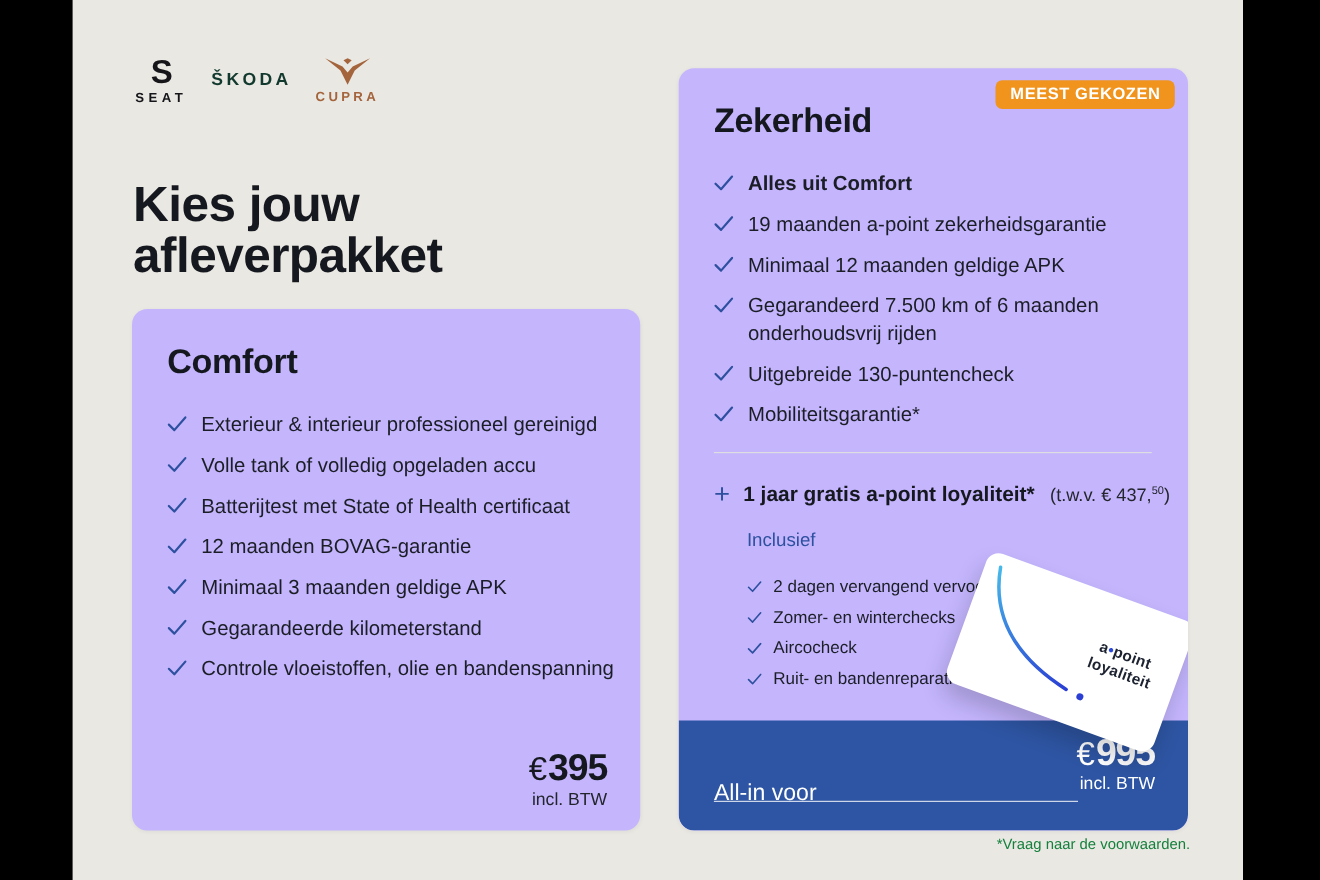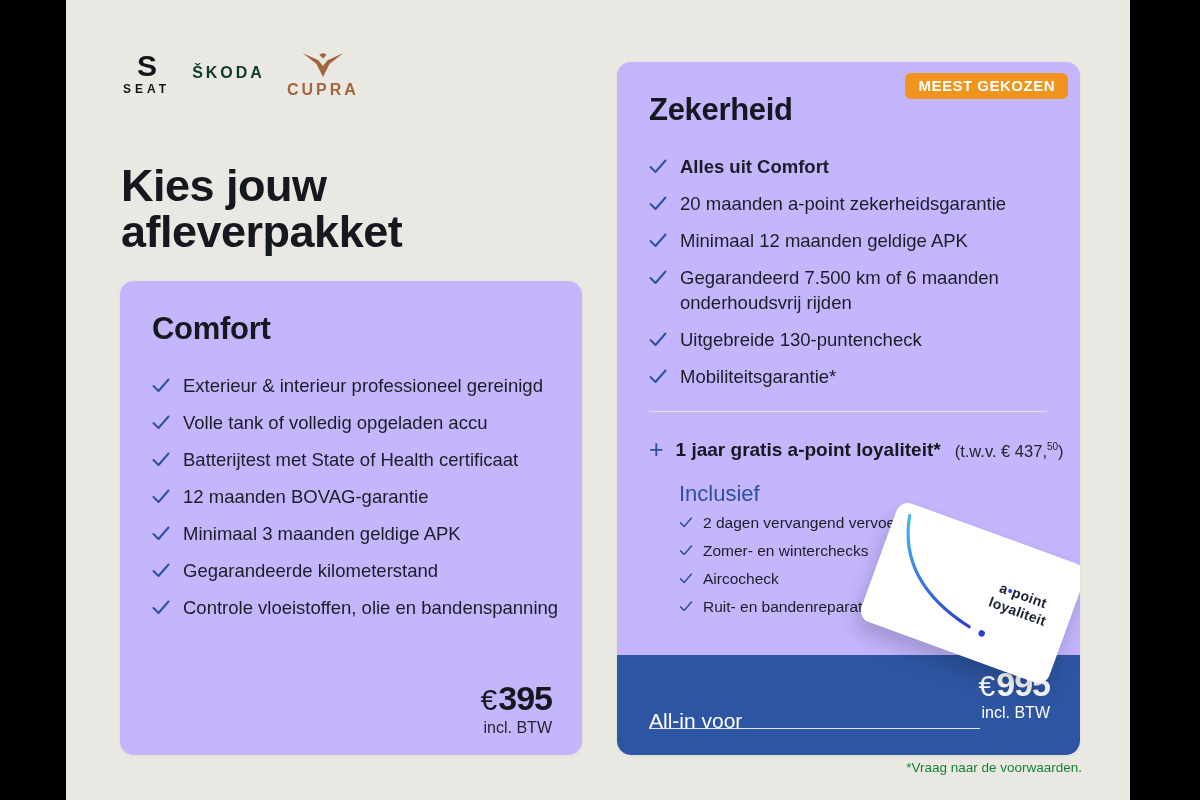--- a/index.html
+++ b/index.html
@@ -8,21 +8,21 @@
   .stage{position:relative;width:1200px;height:800px;background:#000;overflow:hidden;}
   .content{position:absolute;left:66px;top:0;width:1064px;height:800px;background:#EAE8E3;color:#181B22;}
 
   
   .brands{position:absolute;left:57px;top:52px;display:flex;align-items:flex-start;gap:22px;}
   .brand{display:flex;flex-direction:column;align-items:center;}
   .seat-s{font-weight:900;font-size:30px;line-height:28px;color:#15151a;letter-spacing:-1px;}
   .seat-word{font-weight:800;font-size:12px;letter-spacing:4px;color:#15151a;margin-top:2px;}
   .skoda-word{font-weight:800;font-size:16px;letter-spacing:3px;color:#12392E;margin-top:12px;}
   .cupra-mark{width:46px;height:26px;}
-  .cupra-word{font-weight:700;font-size:16px;letter-spacing:3px;color:#A4643C;margin-top:3px;}
+  .cupra-word{font-weight:700;font-size:12px;letter-spacing:3px;color:#A4643C;margin-top:3px;}
 
   
   .main-heading{position:absolute;left:55px;top:133px;width:380px;font-size:45px;line-height:46px;
     font-weight:600;letter-spacing:-0.5px;color:#16181f;}
 
   
   .card{position:absolute;background:#c4b5fd;border-radius:14px;box-shadow:0 1px 4px rgba(0,0,0,0.05);}
   .card-comfort{left:54px;top:281px;width:462px;height:474px;padding:30px 16px 26px 32px;}
   .card-zekerheid{left:551px;top:62px;width:463px;height:693px;padding:30px 30px 0 32px;overflow:hidden;}
 
@@ -45,21 +45,21 @@
   .badge{position:absolute;top:11px;right:12px;background:#F0941D;color:#fff;font-size:15px;font-weight:700;
     letter-spacing:0.5px;padding:4px 13px 5px;border-radius:6px;}
   .divider{border:none;border-top:1px solid #E2E2DF;margin:22px 0 0 0;width:398px;}
 
   .bonus-header{display:flex;align-items:baseline;gap:12px;margin-top:25px;white-space:nowrap;}
   .plus-icon{color:#2D509F;font-size:25px;font-weight:500;line-height:20px;position:relative;top:2px;}
   .bonus-title{font-size:19px;font-weight:700;color:#16181f;}
   .bonus-value{font-size:16.5px;color:#23252c;margin-left:2px;}
   .bonus-value sup{font-size:10px;}
 
-  .inclusief{color:#2D509F;font-size:22px;font-weight:500;margin:20px 0 5px 30px;}
+  .inclusief{color:#2D509F;font-size:17px;font-weight:500;margin:20px 0 22px 30px;}
   ul.sub-list{list-style:none;margin:0 0 0 30px;padding:0;width:250px;}
   ul.sub-list > li{display:flex;gap:10px;margin-bottom:7px;font-size:15.5px;line-height:21px;color:#1b1e26;}
   ul.sub-list > li .check svg{width:14px;height:11px;margin-top:5px;}
 
   
   .loyalty-card{position:absolute;left:256px;top:468px;width:200px;height:126px;background:#fff;border-radius:12px;
     transform:rotate(20deg);box-shadow:0 12px 20px rgba(0,0,0,0.18);z-index:3;overflow:hidden;}
   .loyalty-card svg{position:absolute;left:0;top:0;}
   .loyalty-text{position:absolute;right:22px;top:40px;text-align:center;font-size:14px;font-weight:700;
     color:#1c2230;line-height:17px;letter-spacing:0.3px;}
@@ -180,21 +180,21 @@
               </svg>
             </span>
             <span class="item-text">Alles uit Comfort</span>
           </li>
           <li>
             <span class="check">
               <svg viewBox="0 0 18 15" fill="none">
                 <path d="M1.5 8 L6.5 13 L16.5 1.5" stroke="currentColor" stroke-width="2" stroke-linecap="round" stroke-linejoin="round"></path>
               </svg>
             </span>
-            <span class="item-text">20 maanden a-point zekerheidsgarantie</span>
+            <span class="item-text">19 maanden a-point zekerheidsgarantie</span>
           </li>
           <li>
             <span class="check">
               <svg viewBox="0 0 18 15" fill="none">
                 <path d="M1.5 8 L6.5 13 L16.5 1.5" stroke="currentColor" stroke-width="2" stroke-linecap="round" stroke-linejoin="round"></path>
               </svg>
             </span>
             <span class="item-text">Minimaal 12 maanden geldige APK</span>
           </li>
           <li>

